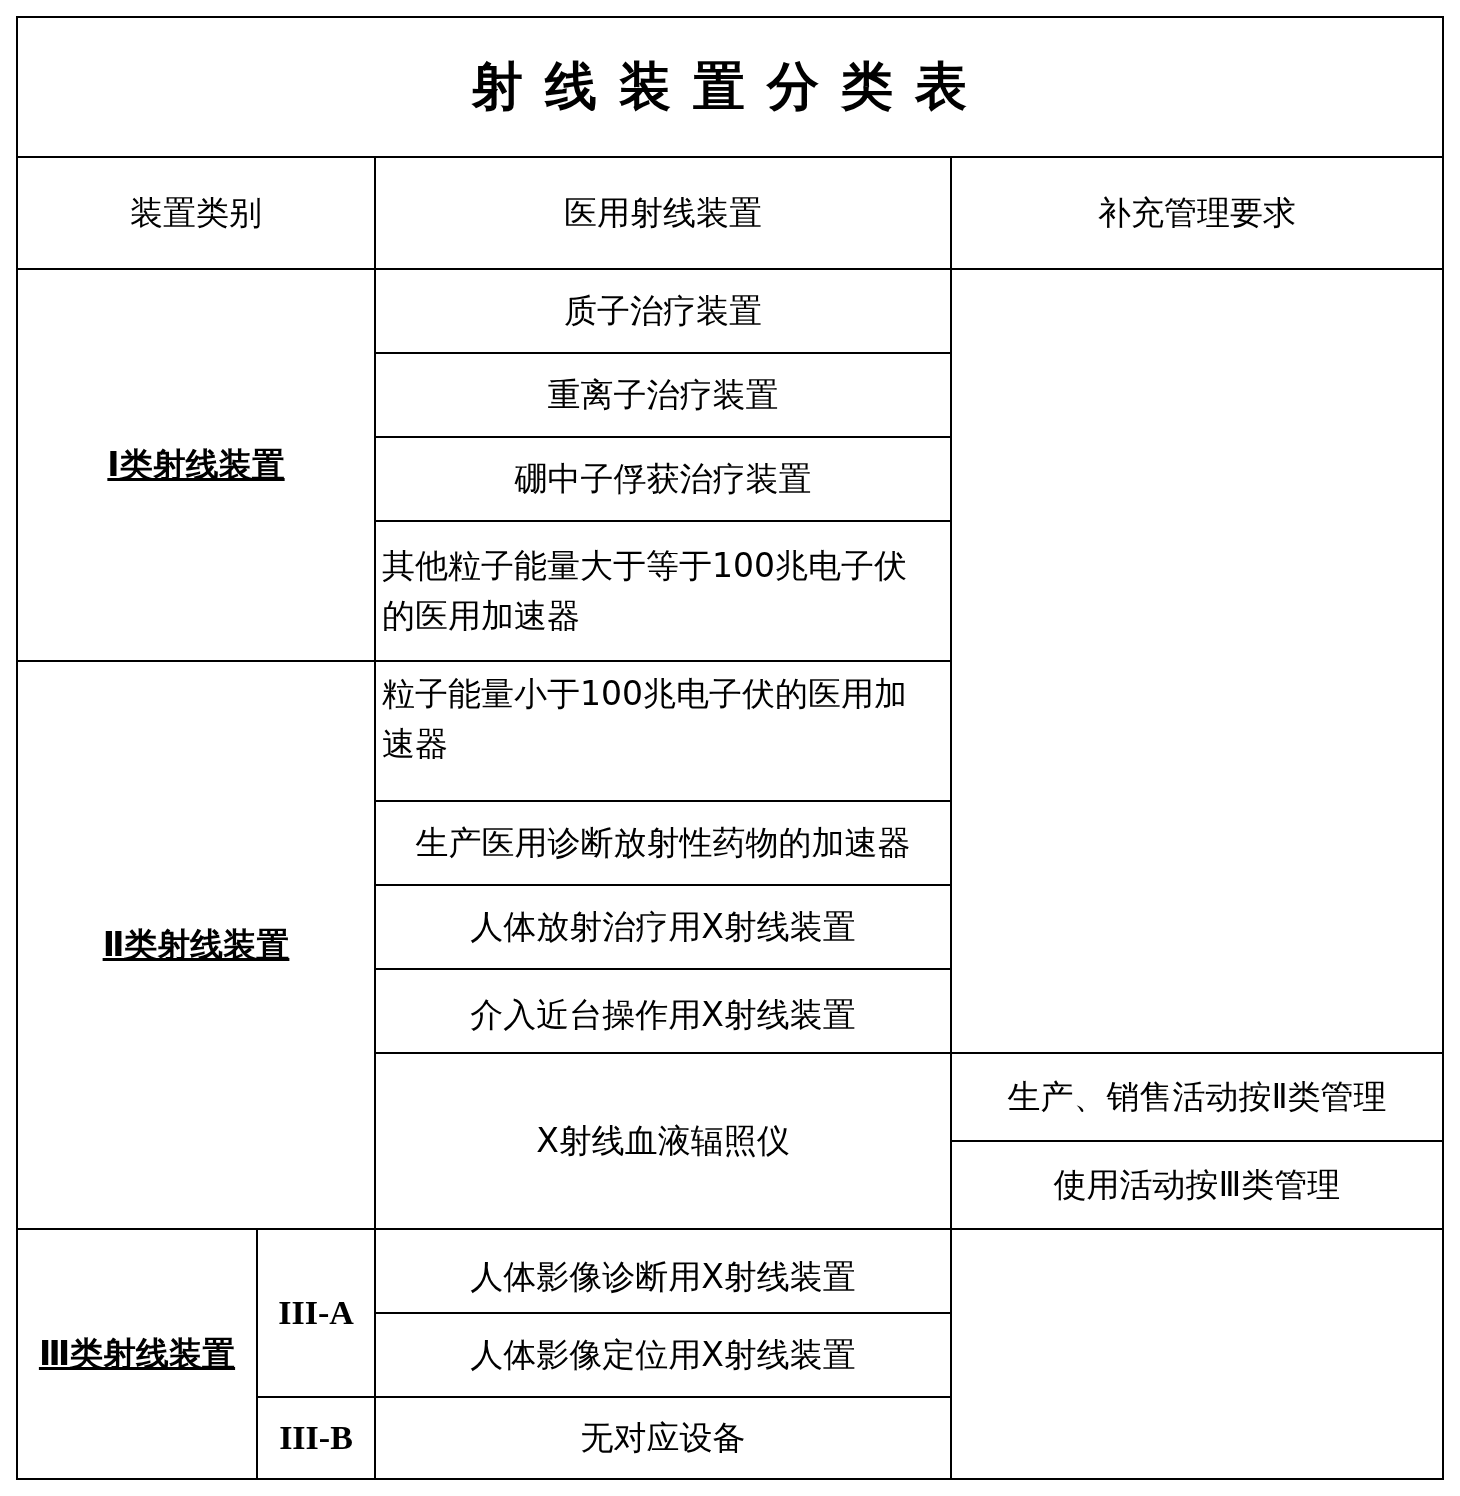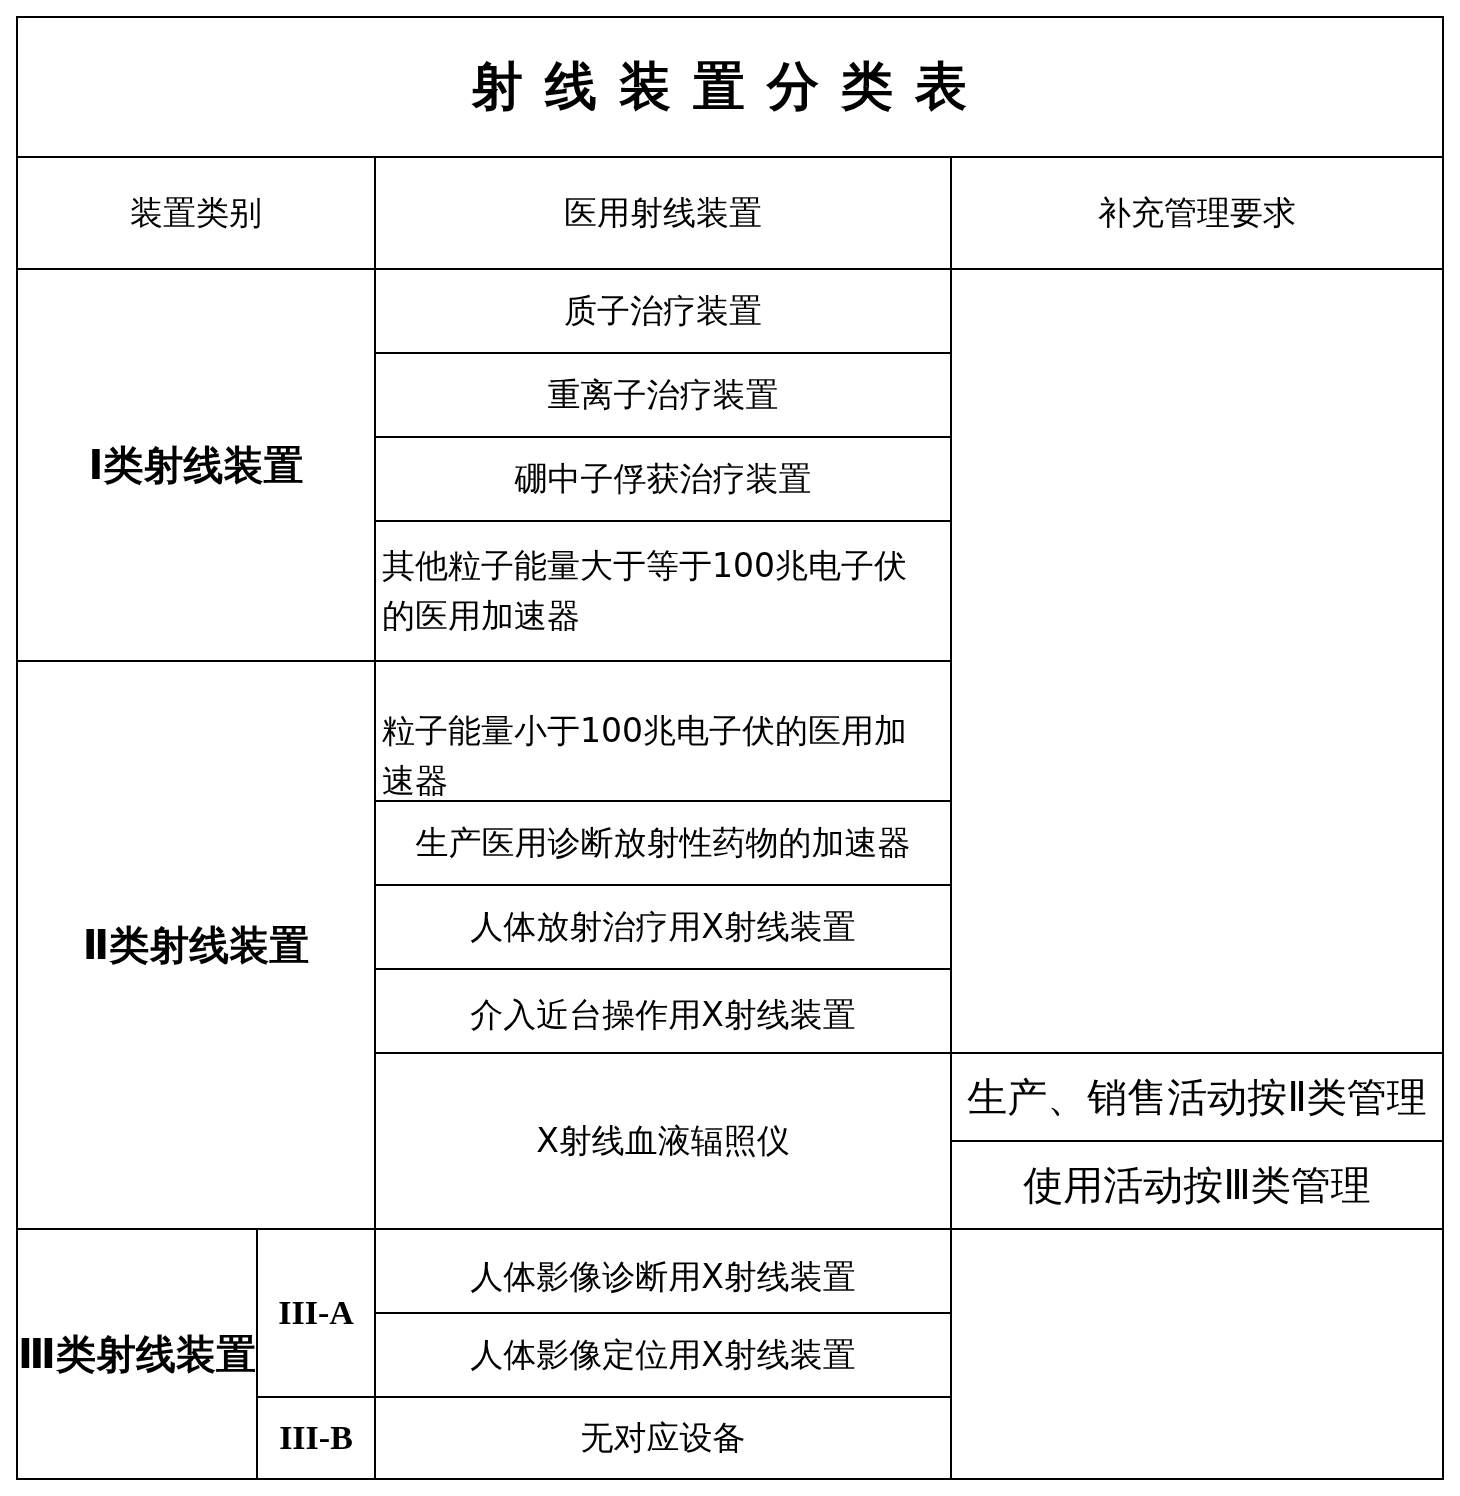--- a/index.html
+++ b/index.html
@@ -3,25 +3,25 @@
   <meta charset="utf-8">
   <style>
     html, body { margin: 0; padding: 0; background: #ffffff; }
     body { width: 1460px; height: 1496px; position: relative; font-family: "DejaVu Sans", "Liberation Sans", sans-serif; color: #000; }
     .tbl { position: absolute; left: 16px; top: 16px; width: 1428px; height: 1464px; border: 2px solid #000; box-sizing: border-box; }
     .cell { position: absolute; box-sizing: border-box; display: flex; align-items: center; justify-content: center; text-align: center; }
     .hline { position: absolute; height: 2px; background: #000; }
     .vline { position: absolute; width: 2px; background: #000; }
     .title { font-size: 52px; font-weight: bold; letter-spacing: 22px; }
     .head { font-size: 33px; font-weight: normal; }
-    .cat { font-size: 40px; font-weight: bold; }
+    .cat { font-size: 33px; font-weight: bold; text-decoration: underline; }
     .sub { font-size: 34px; font-weight: bold; font-family: "Liberation Serif", serif; }
     .dev { font-size: 33px; }
     .left { justify-content: flex-start; text-align: left; padding-left: 6px; padding-right: 16px; line-height: 50px; }
-    .note { font-size: 40px; }
+    .note { font-size: 33px; }
   </style>
 </head>
 <body>
 
 <div class="tbl">
 
   <div class="cell title" style="left:0;top:0;width:1424px;height:138px;">射线装置分类表</div>
 
   <div class="hline" style="left:0;top:138px;width:1424px;"></div>
   <div class="hline" style="left:0;top:250px;width:1424px;"></div>
@@ -47,21 +47,21 @@
   <div class="cell head" style="left:358px;top:140px;width:574px;height:110px;">医用射线装置</div>
   <div class="cell head" style="left:934px;top:140px;width:490px;height:110px;">补充管理要求</div>
 
   <div class="cell cat" style="left:0;top:252px;width:356px;height:390px;">Ⅰ类射线装置</div>
   <div class="cell dev" style="left:358px;top:252px;width:574px;height:82px;">质子治疗装置</div>
   <div class="cell dev" style="left:358px;top:336px;width:574px;height:82px;">重离子治疗装置</div>
   <div class="cell dev" style="left:358px;top:420px;width:574px;height:82px;">硼中子俘获治疗装置</div>
   <div class="cell dev left" style="left:358px;top:504px;width:574px;height:138px;">其他粒子能量大于等于100兆电子伏的医用加速器</div>
 
   <div class="cell cat" style="left:0;top:644px;width:356px;height:566px;">Ⅱ类射线装置</div>
-  <div class="cell dev left" style="left:358px;top:644px;width:574px;height:114px;margin-top:37px;">粒子能量小于100兆电子伏的医用加速器</div>
+  <div class="cell dev left" style="left:358px;top:644px;width:574px;height:114px;">粒子能量小于100兆电子伏的医用加速器</div>
   <div class="cell dev" style="left:358px;top:784px;width:574px;height:82px;">生产医用诊断放射性药物的加速器</div>
   <div class="cell dev" style="left:358px;top:868px;width:574px;height:82px;">人体放射治疗用X射线装置</div>
   <div class="cell dev" style="left:358px;top:952px;width:574px;height:90px;">介入近台操作用X射线装置</div>
   <div class="cell dev" style="left:358px;top:1036px;width:574px;height:174px;">X射线血液辐照仪</div>
   <div class="cell note" style="left:934px;top:1036px;width:490px;height:86px;">生产、销售活动按Ⅱ类管理</div>
   <div class="cell note" style="left:934px;top:1124px;width:490px;height:86px;">使用活动按Ⅲ类管理</div>
 
   <div class="cell cat" style="left:0;top:1212px;width:238px;height:248px;">Ⅲ类射线装置</div>
   <div class="cell sub" style="left:240px;top:1212px;width:116px;height:166px;">III-A</div>
   <div class="cell sub" style="left:240px;top:1380px;width:116px;height:80px;">III-B</div>

